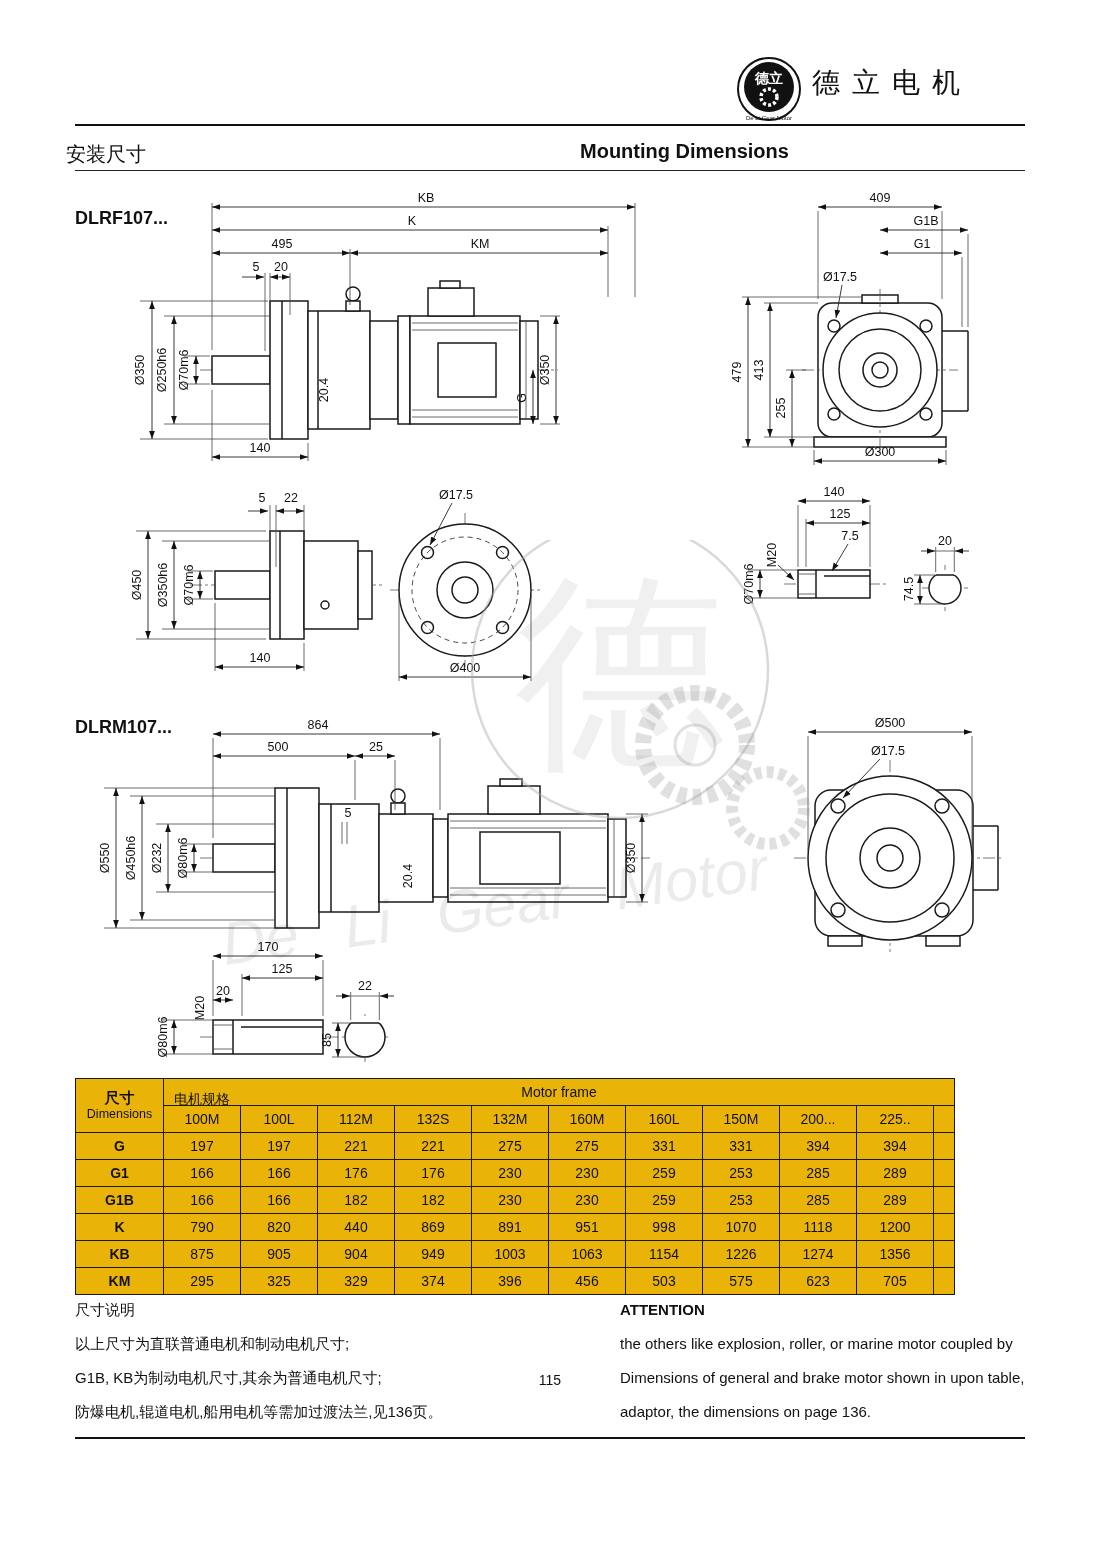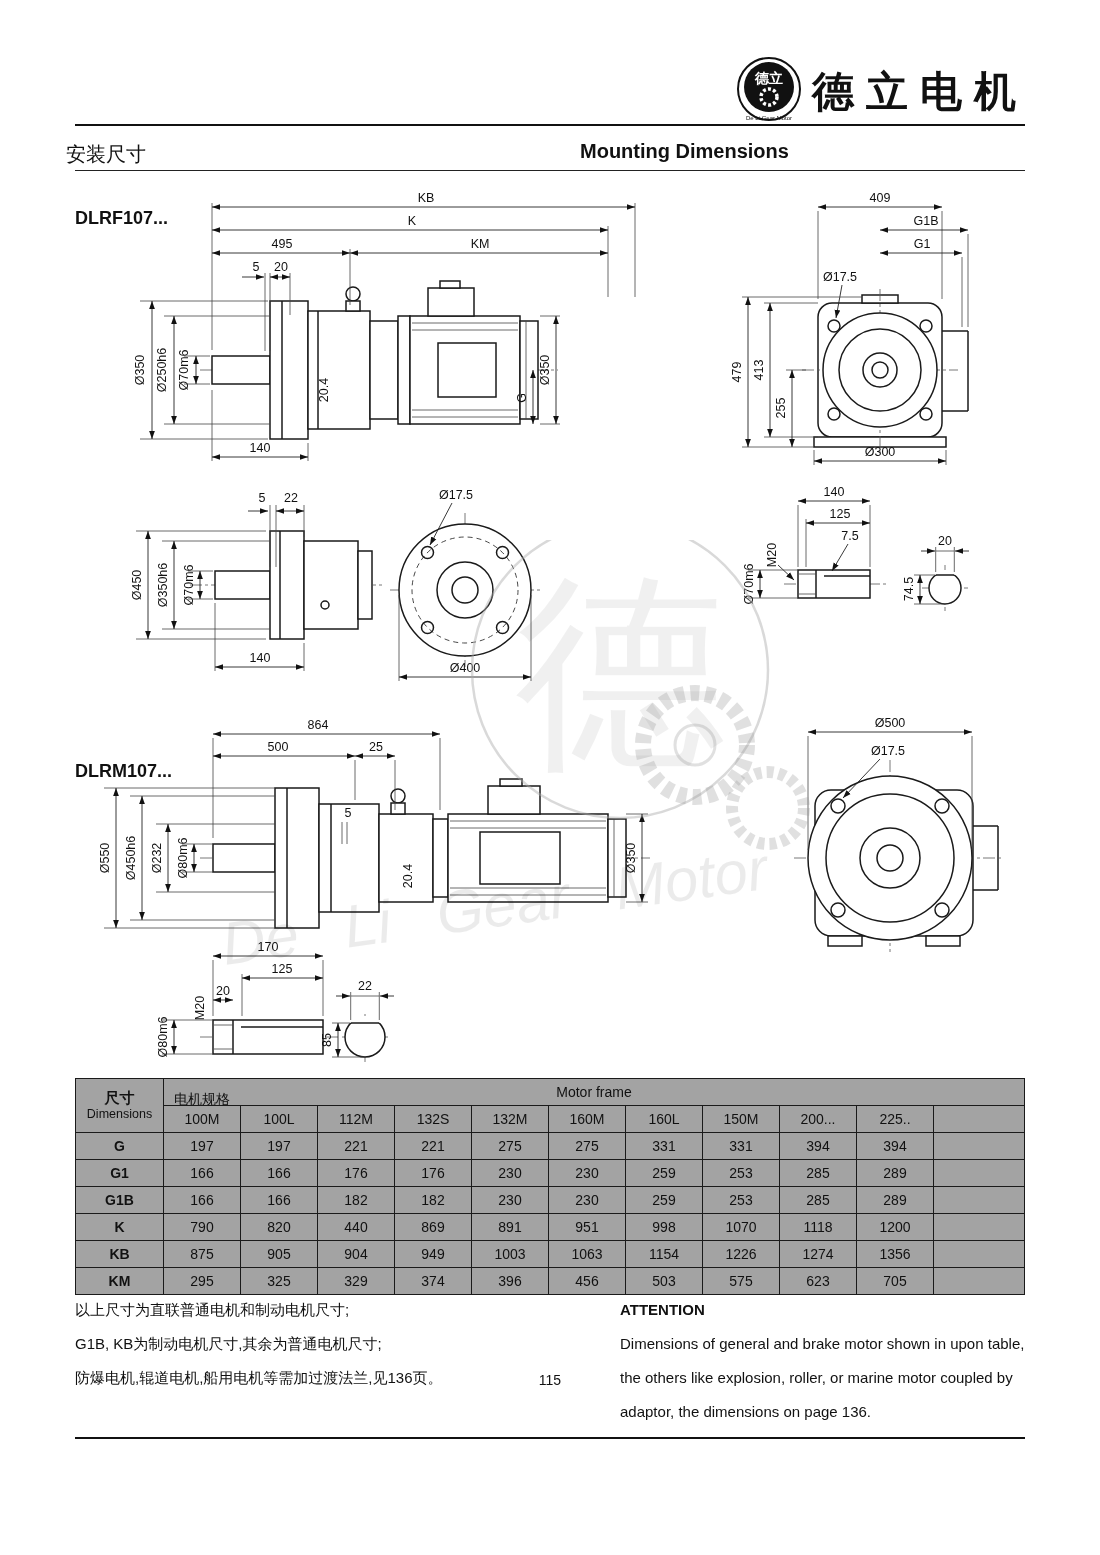--- a/index.html
+++ b/index.html
@@ -1,38 +1,38 @@
 <!DOCTYPE html>
 <html><head>
 <meta charset="utf-8">
 <style>
   *{margin:0;padding:0;box-sizing:border-box}
   html,body{width:1100px;height:1555px;background:#fff;overflow:hidden;position:relative;
     font-family:"Liberation Sans","DejaVu Sans",sans-serif;color:#111}
   .abs{position:absolute}
   
   .brand{position:absolute;left:812px;top:64px;font-family:"DejaVu Serif","Liberation Serif",serif;
-    font-weight:bold;font-size:42px;letter-spacing:12px;white-space:nowrap}
+    font-weight:normal;font-size:28px;letter-spacing:12px;white-space:nowrap}
   .rule-thick{position:absolute;left:75px;width:950px;height:2px;background:#111}
   .rule-thin{position:absolute;left:75px;width:950px;height:1px;background:#222}
   .title-cn{position:absolute;left:66px;top:141px;font-size:20px}
   .title-en{position:absolute;left:580px;top:140px;font-size:20px;font-weight:bold}
   .model-label{position:absolute;left:75px;font-size:18px;font-weight:bold}
   
   .obj{stroke:#1a1a1a;stroke-width:1.5;fill:none}
   .objf{stroke:#1a1a1a;stroke-width:1.5;fill:#fff}
   .thin{stroke:#444;stroke-width:0.8;fill:none}
   .diml{stroke:#222;stroke-width:0.9;fill:none}
   .cl{stroke:#555;stroke-width:0.8;stroke-dasharray:12 3 3 3;fill:none}
   .dash{stroke:#333;stroke-width:0.9;stroke-dasharray:5 4;fill:none}
   svg text{font-family:"Liberation Sans","DejaVu Sans",sans-serif}
   .dim-t{font-size:12.5px;fill:#111}
   
-  .dim-table{position:absolute;left:75px;top:1078px;width:950px;border-collapse:collapse;
-    table-layout:fixed;font-size:14px;background:#a3a3a3}
+  .dim-table{position:absolute;left:75px;top:1078px;width:880px;border-collapse:collapse;
+    table-layout:fixed;font-size:14px;background:#eab308}
   .dim-table td{border:1px solid #1a1a1a;text-align:center;height:27px;padding:0 2px;overflow:hidden}
   .dim-table .rowlabel{font-weight:bold}
   .dim-table .colhead{font-weight:normal}
   .corner-cn{font-size:15px;font-weight:bold;line-height:18px}
   .corner-en{font-size:12.5px;line-height:15px}
   .grouphead{position:relative;text-align:center}
   .gcn{position:absolute;left:10px;top:12px;font-size:14px}
   .gen{font-size:14px}
   
   .notes{position:absolute;top:1300px;font-size:15px}
@@ -63,21 +63,21 @@
   <circle cx="36" cy="44" r="8" fill="none" stroke="#fff" stroke-width="3.5" stroke-dasharray="3 2.2"></circle>
   <text x="36" y="67" fill="#111" font-size="6" text-anchor="middle">De Li Gear Motor</text>
 </svg>
 <div class="brand">德立电机</div>
 <div class="rule-thick" style="top:124px"></div>
 <div class="title-cn">安装尺寸</div>
 <div class="title-en">Mounting Dimensions</div>
 <div class="rule-thin" style="top:170px"></div>
 
 <div class="model-label" style="top:208px">DLRF107...</div>
-<div class="model-label" style="top:761px">DLRM107...</div>
+<div class="model-label" style="top:717px">DLRM107...</div>
 
 <svg class="abs" style="left:60px;top:185px" width="600" height="300" viewBox="0 0 600 300">
   <g>
     <line class="cl" x1="140" y1="185" x2="498" y2="185"></line>
     <rect class="objf" x="152" y="171" width="58" height="28"></rect>
     <rect class="objf" x="210" y="116" width="38" height="138"></rect>
     <line class="obj" x1="222" y1="116" x2="222" y2="254"></line>
     <rect class="objf" x="248" y="126" width="62" height="118"></rect>
     <line class="obj" x1="258" y1="126" x2="258" y2="244"></line>
     <rect class="objf" x="310" y="136" width="28" height="98"></rect>
@@ -562,25 +562,26 @@
         <td>503</td>
         <td>575</td>
         <td>623</td>
         <td>705</td>
         <td></td>
       </tr>
     </tbody>
 </table>
 
 <div class="notes notes-cn" style="left:75px;width:500px">
+  <p class="nt">尺寸说明</p>
   <p>以上尺寸为直联普通电机和制动电机尺寸;</p>
   <p>G1B, KB为制动电机尺寸,其余为普通电机尺寸;</p>
   <p>防爆电机,辊道电机,船用电机等需加过渡法兰,见136页。</p>
 </div>
 <div class="notes notes-en" style="left:620px;width:420px">
   <p class="nt">ATTENTION</p>
+  <p>the others like explosion, roller, or marine motor coupled by</p>
   <p>Dimensions of general and brake motor shown in upon table,</p>
-  <p>the others like explosion, roller, or marine motor coupled by</p>
   <p>adaptor, the dimensions on page 136.</p>
 </div>
 
 <div class="rule-thick" style="top:1437px;height:2px"></div>
 <div class="pageno">115</div>
 
 </body></html>

